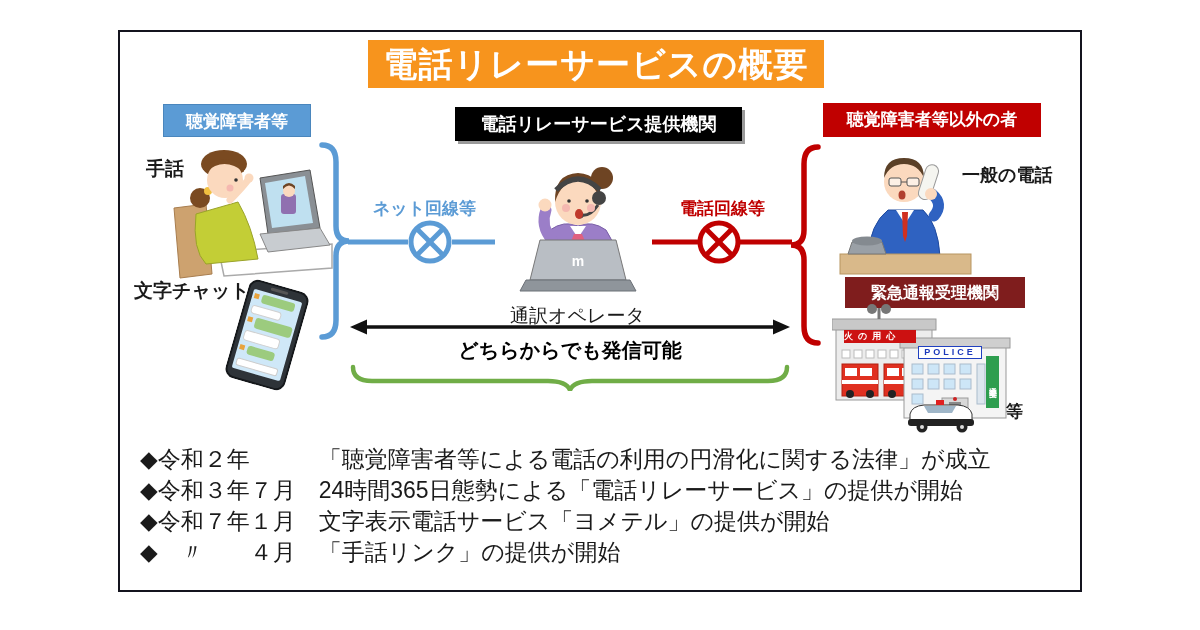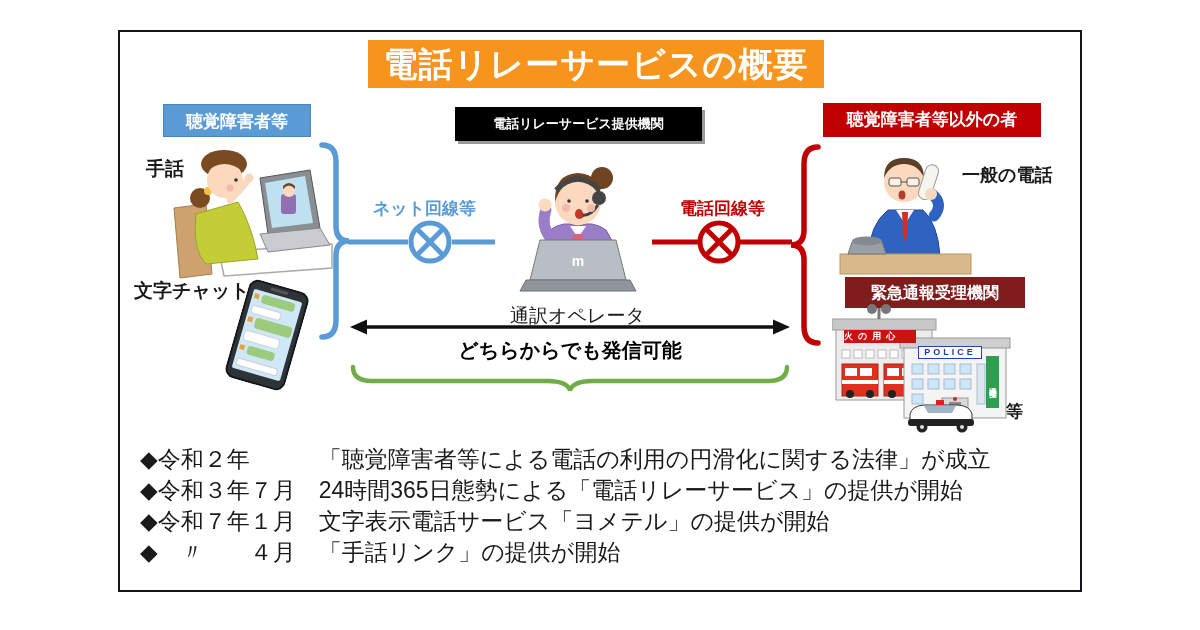--- a/index.html
+++ b/index.html
@@ -9,22 +9,22 @@
            border:2px solid #14141e; background:#fff; }
   .abs { position:absolute; }
 
   .title-box { left:368px; top:40px; width:456px; height:48px; background:#F7941D;
                color:#fff; font-size:34px; font-weight:bold; text-align:center;
                line-height:48px; letter-spacing:1px; }
 
   .tag { color:#fff; text-align:center; font-weight:bold; }
   .tag-blue  { left:163px; top:104px; width:148px; height:33px; background:#5B9BD5;
                font-size:17px; line-height:33px; border:1px solid #4a86bd; }
-  .tag-black { left:455px; top:107px; width:247px; height:34px; background:#000;
-               font-size:13px; line-height:34px; box-shadow:3px 3px 0 #9a9a9a; }
+  .tag-black { left:455px; top:107px; width:287px; height:34px; background:#000;
+               font-size:18px; line-height:34px; box-shadow:3px 3px 0 #9a9a9a; }
   .tag-red-top { left:823px; top:103px; width:218px; height:34px; background:#C00000;
                font-size:17px; line-height:34px; }
   .tag-red-em  { left:845px; top:277px; width:180px; height:31px; background:#7f1d1d;
                font-size:16px; line-height:31px; }
   .tag-green { left:470px; top:391px; width:236px; height:36px; background:#4F7B33;
                border:2px solid #3E6128; font-size:20px; line-height:32px; }
 
   .lbl { color:#1a1a1a; font-weight:600; font-size:19px; white-space:nowrap; }
   .lbl-shuwa { left:146px; top:156px; }
   .lbl-chat  { left:134px; top:278px; }

